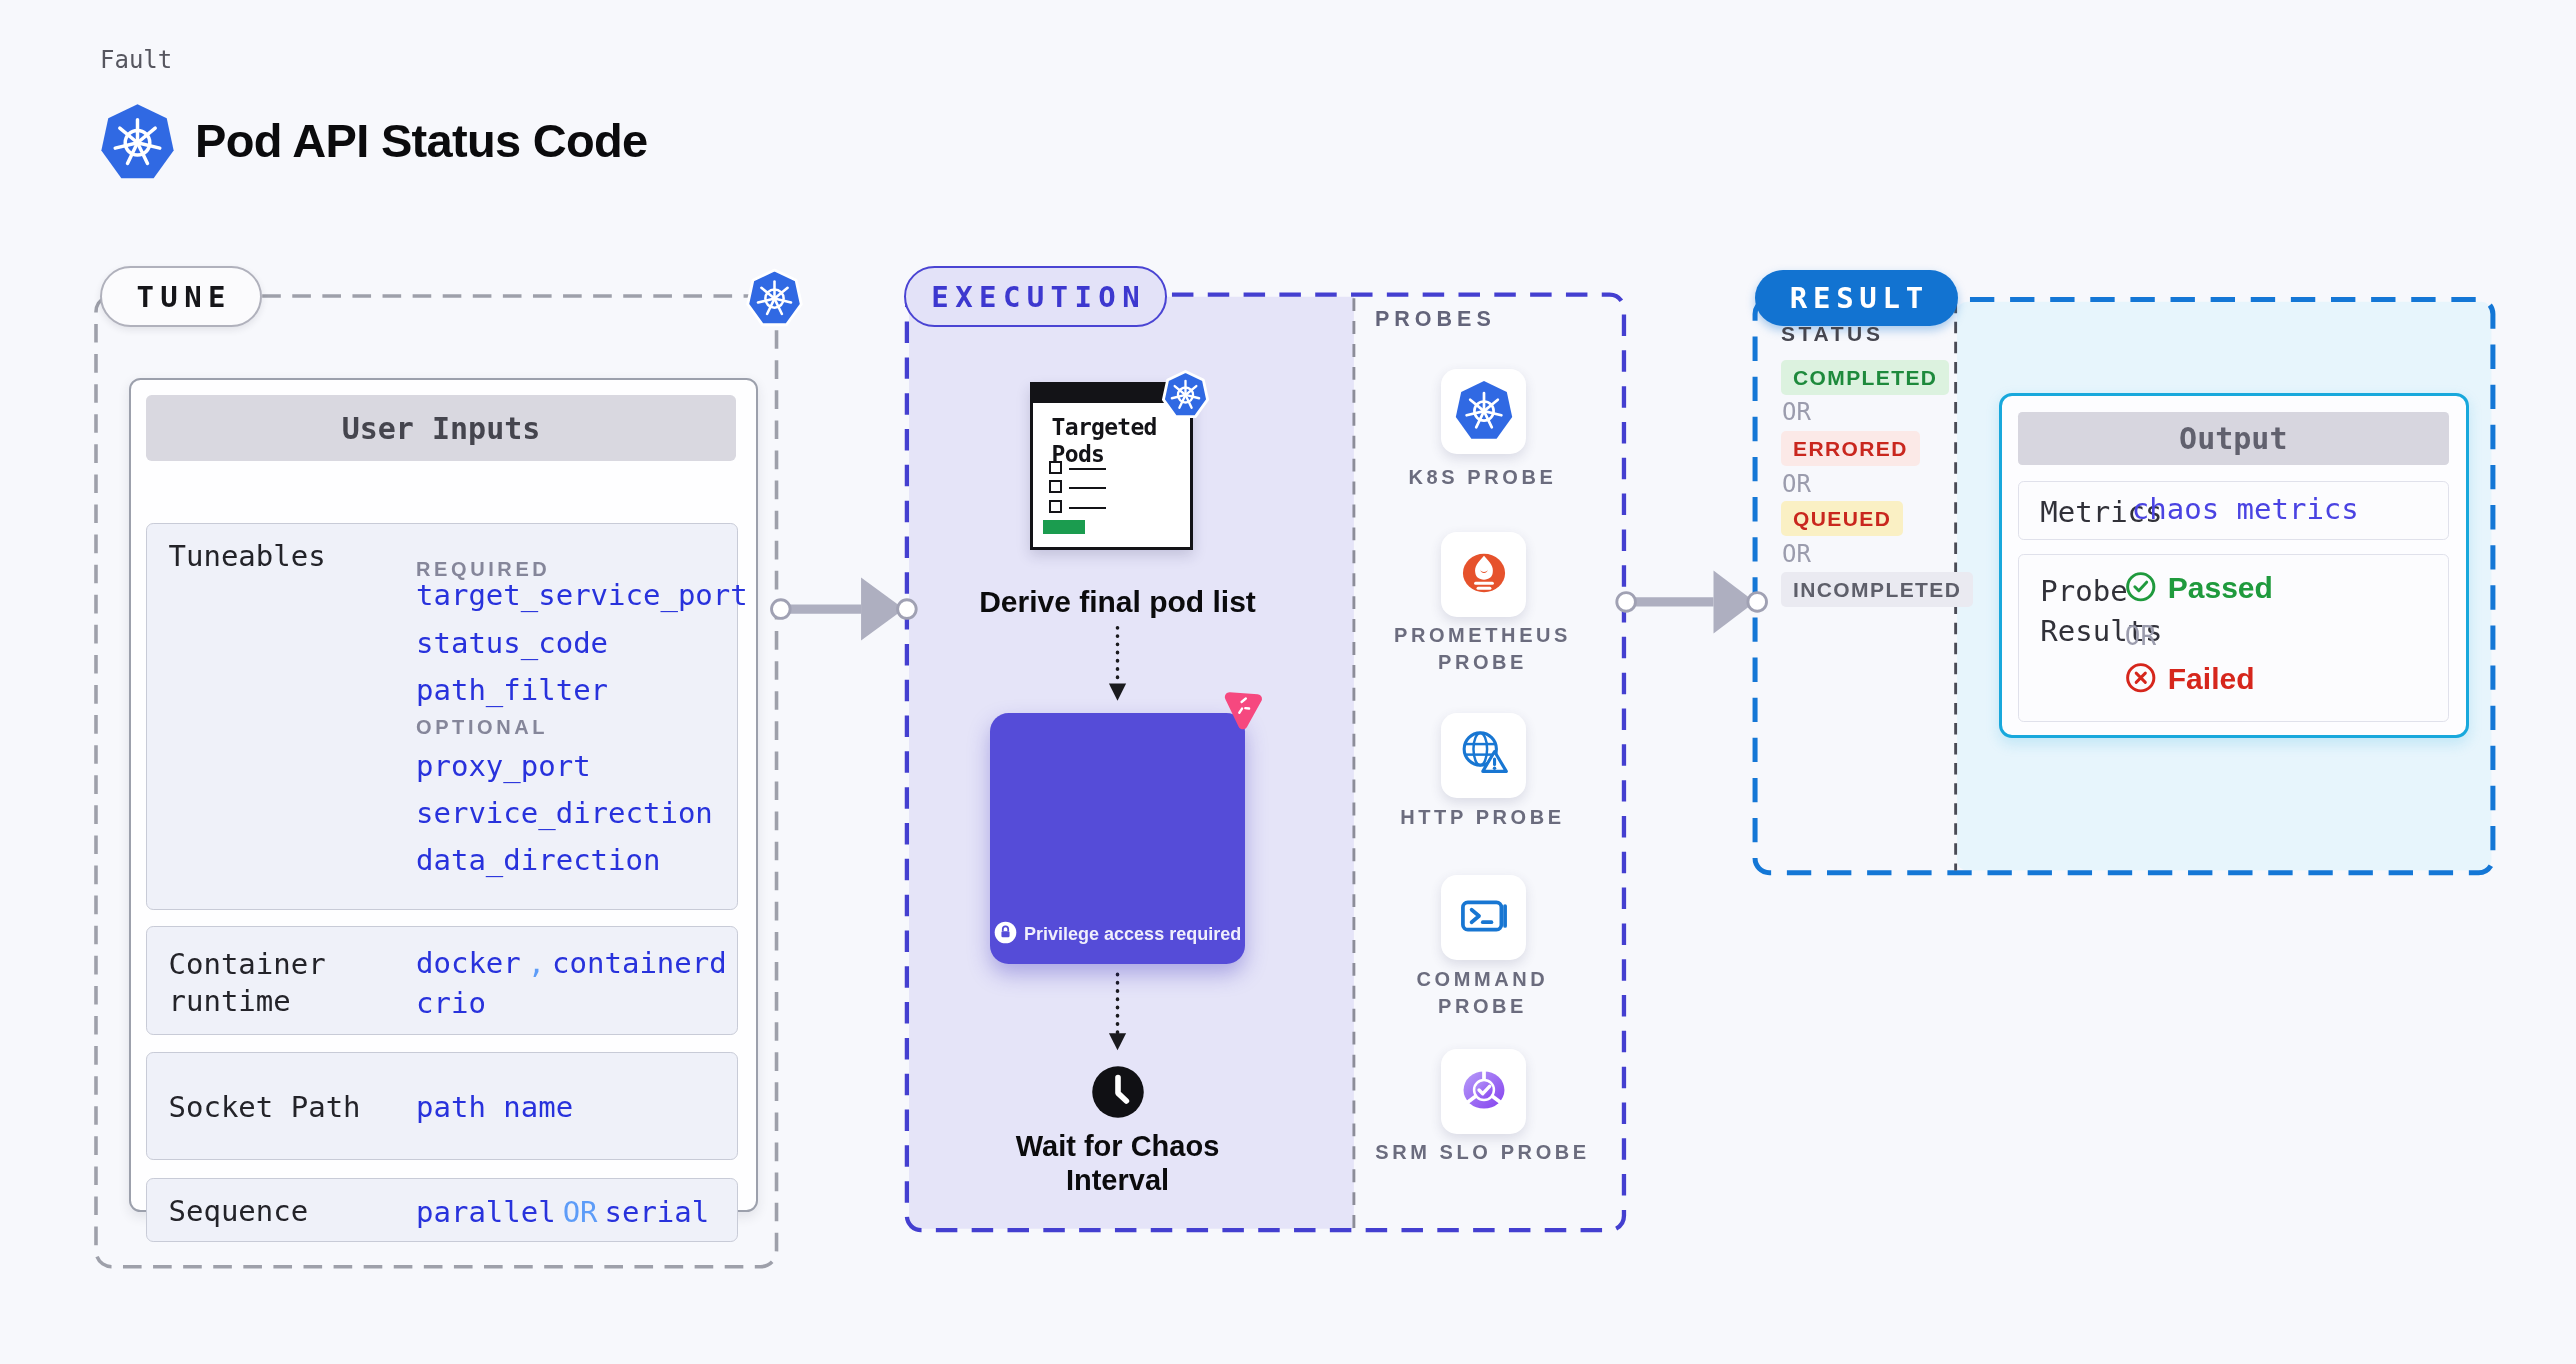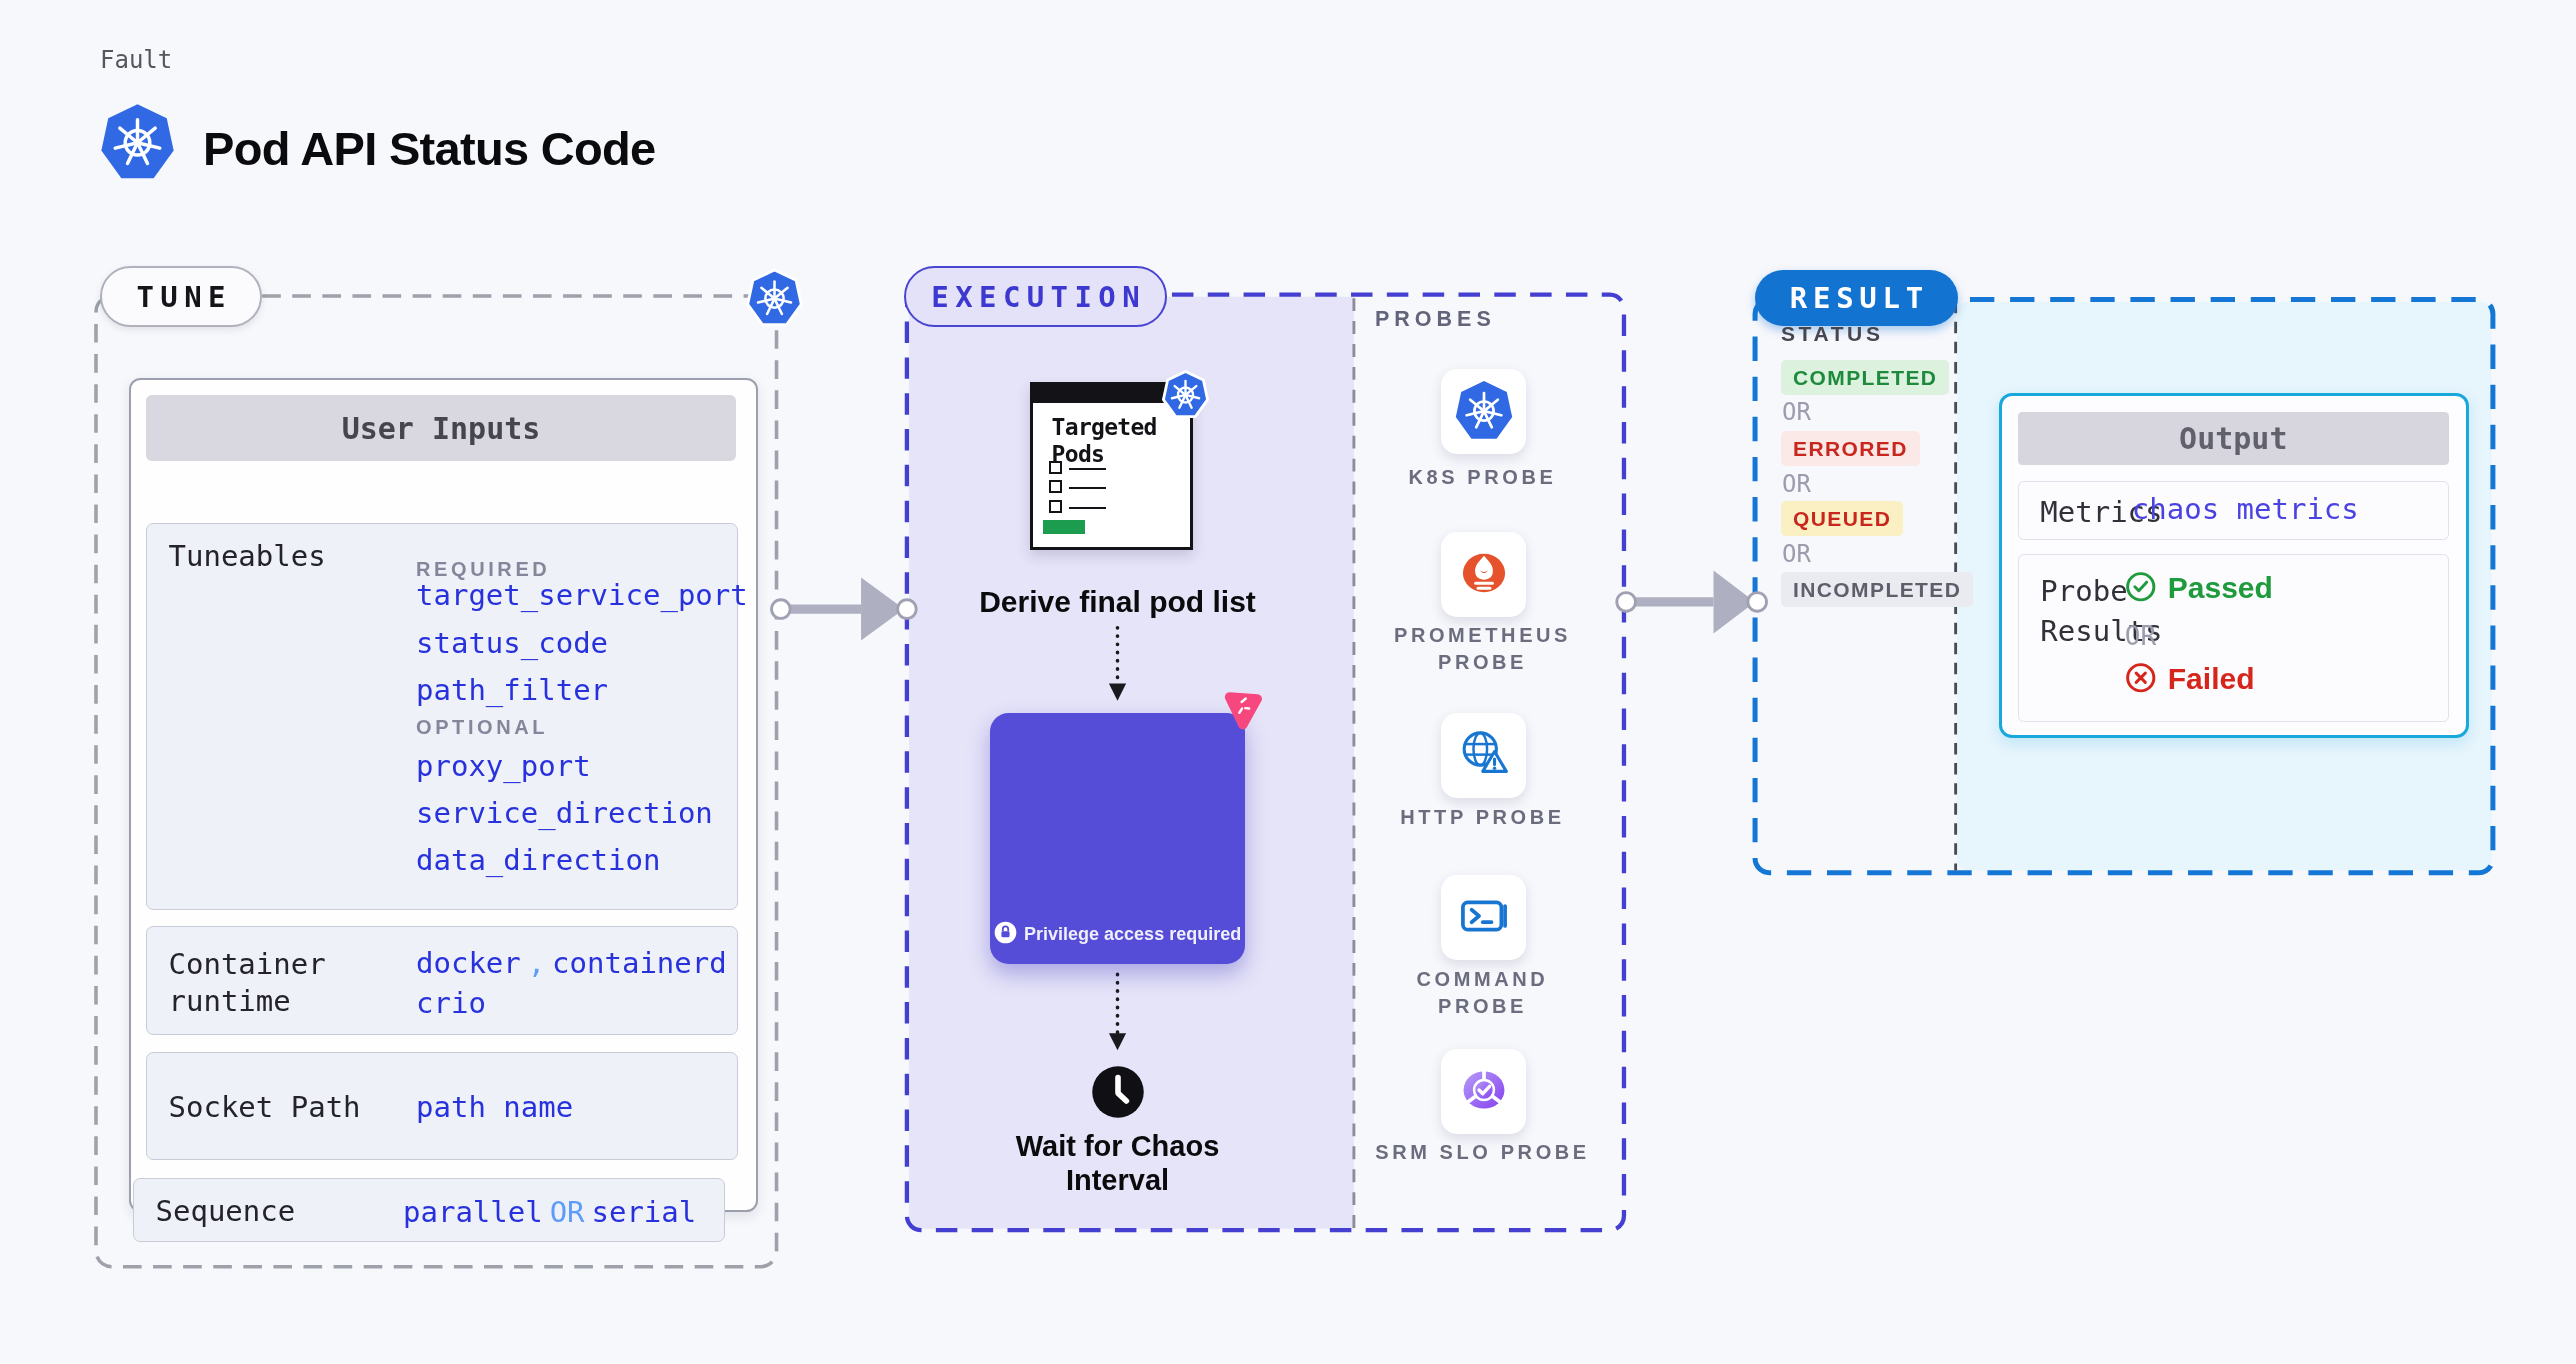--- a/index.html
+++ b/index.html
@@ -5,41 +5,41 @@
   html,body{margin:0;padding:0;background:#F7F8FC;}
   .stage{position:relative;width:2576px;height:1365px;background:#F7F8FC;overflow:hidden;
          font-family:"DejaVu Sans Mono",monospace;color:#1B1B20;}
   .abs{position:absolute;}
   .mono{font-family:"DejaVu Sans Mono",monospace;}
   .sans{font-family:"Liberation Sans",sans-serif;}
   .underlay{position:absolute;left:0;top:0;}
 
   .fault-label{left:100px;top:46px;font-size:24px;color:#56565F;font-weight:500;}
   .title-icon{left:99px;top:102px;width:77px;height:80px;}
-  .page-title{left:195px;top:113px;font-size:47px;font-weight:800;color:#0B0B0D;margin:8px;letter-spacing:-0.7px;}
+  .page-title{left:195px;top:113px;font-size:47px;font-weight:800;color:#0B0B0D;margin:0;letter-spacing:-0.7px;}
 
   .pill{display:flex;align-items:center;justify-content:center;border-radius:716px;
         font-weight:700;white-space:nowrap;}
   .tune-pill{left:100px;top:266px;width:158px;height:57px;background:#FBFBFD;border:2.1px solid #B0B1BC;
              font-size:29px;letter-spacing:6.4px;color:#151519;box-shadow:0 2.9px 7.2px rgba(40,40,60,.10);text-indent:6.4px;}
   .exec-pill{left:904px;top:266px;width:259px;height:57px;background:#E3E2F8;border:2.9px solid #4A44D3;
              font-size:29px;letter-spacing:6.4px;color:#3D38CF;text-indent:6.4px;}
   .result-pill{left:1755px;top:270px;width:203px;height:56px;background:#1273D1;color:#FFFFFF;
              font-size:29px;letter-spacing:5.7px;box-shadow:0 4.3px 10px rgba(18,115,209,.35);text-indent:5.7px;}
   .tune-corner-icon{left:746px;top:268px;width:57px;height:60px;}
 
   .ui-card{left:129px;top:378px;width:625px;height:830px;background:#FEFEFF;border:2.9px solid #9CA0AC;
            border-radius:11.5px;box-shadow:0 4.3px 11.5px rgba(40,40,60,.10);}
   .ui-header{left:146px;top:395px;width:590px;height:66px;background:#D9D8E0;border-radius:5.7px;
              display:flex;align-items:center;justify-content:center;font-size:30px;font-weight:700;color:#45454E;}
   .row-box{background:#EFF1F9;border:1.4px solid #C8CBD7;border-radius:7.2px;margin-top:43px;}
   .tuneables-box{left:146px;top:480px;width:590px;height:385px;}
   .runtime-box{left:146px;top:883px;width:590px;height:107px;}
   .socket-box{left:146px;top:1009px;width:590px;height:106px;}
-  .sequence-box{left:133px;top:1135px;width:590px;height:62px;}
+  .sequence-box{left:146px;top:1135px;width:590px;height:62px;}
   .row-label{font-size:29px;color:#232329;line-height:37px;}
   .group-heading{font-size:20px;font-weight:700;letter-spacing:3.6px;color:#85869A;}
   .code{font-size:29px;color:#2832DC;white-space:nowrap;}
   .code-light{color:#5D9CF8;}
 
   .clipboard{left:1030px;top:382px;width:163px;height:168px;background:#FFFFFF;border:3.6px solid #131317;
              box-sizing:border-box;box-shadow:0 5.7px 13px rgba(40,40,90,.18);}
   .clip-topbar{left:0;top:0;width:100%;height:18px;background:#131317;}
   .clip-title{left:18.6px;top:29px;font-size:23px;font-weight:700;color:#131317;line-height:26.5px;letter-spacing:-0.7px;}
   .cb{width:13px;height:13px;border:2.1px solid #131317;display:inline-block;box-sizing:border-box;}

